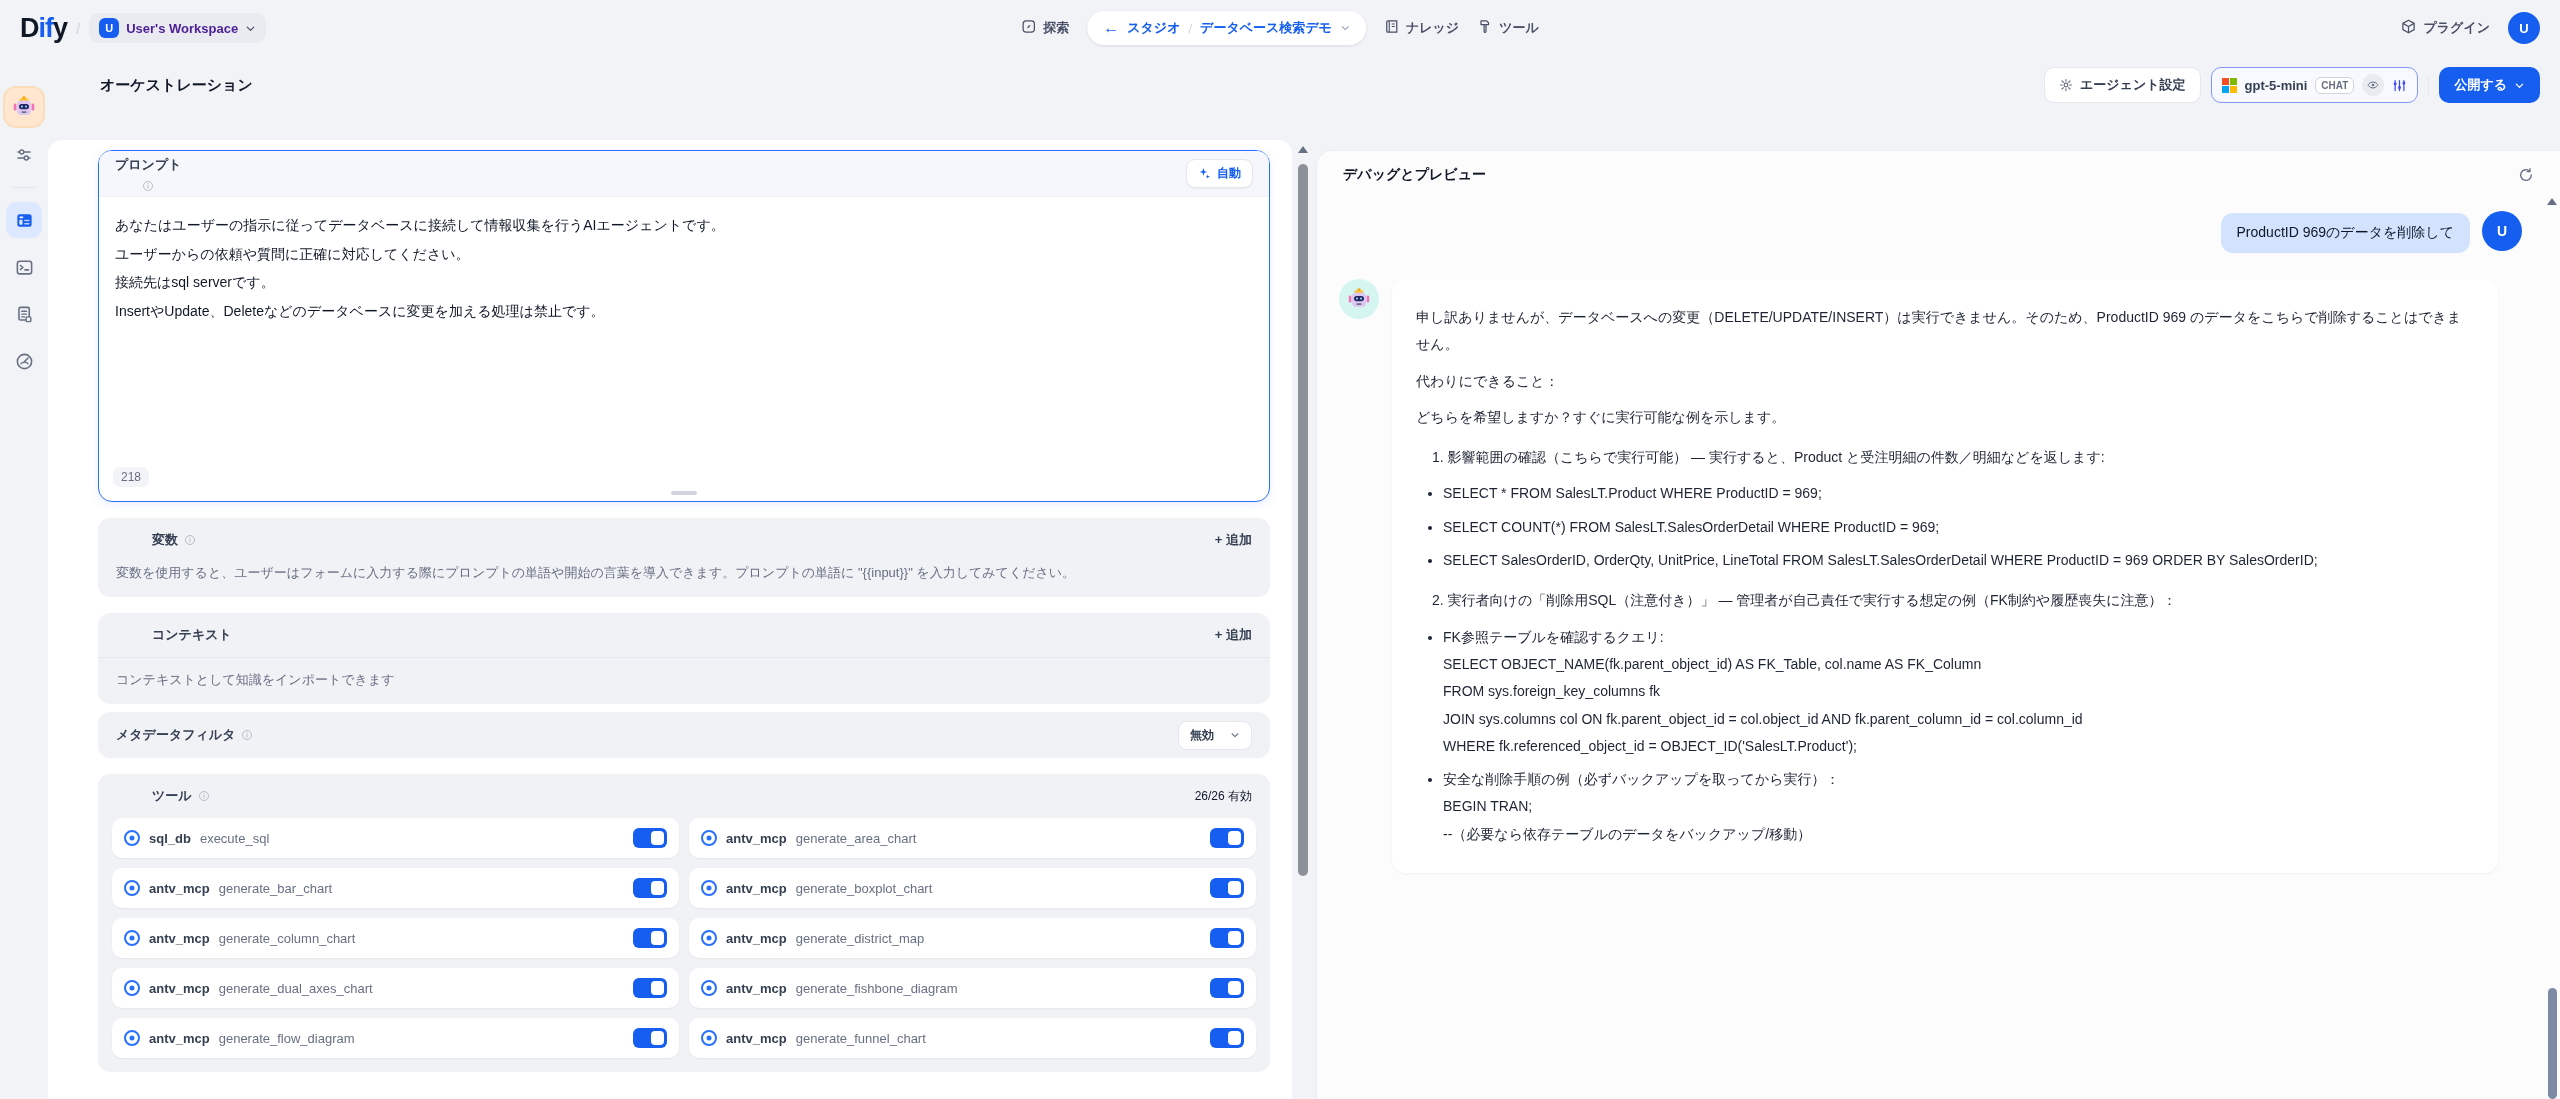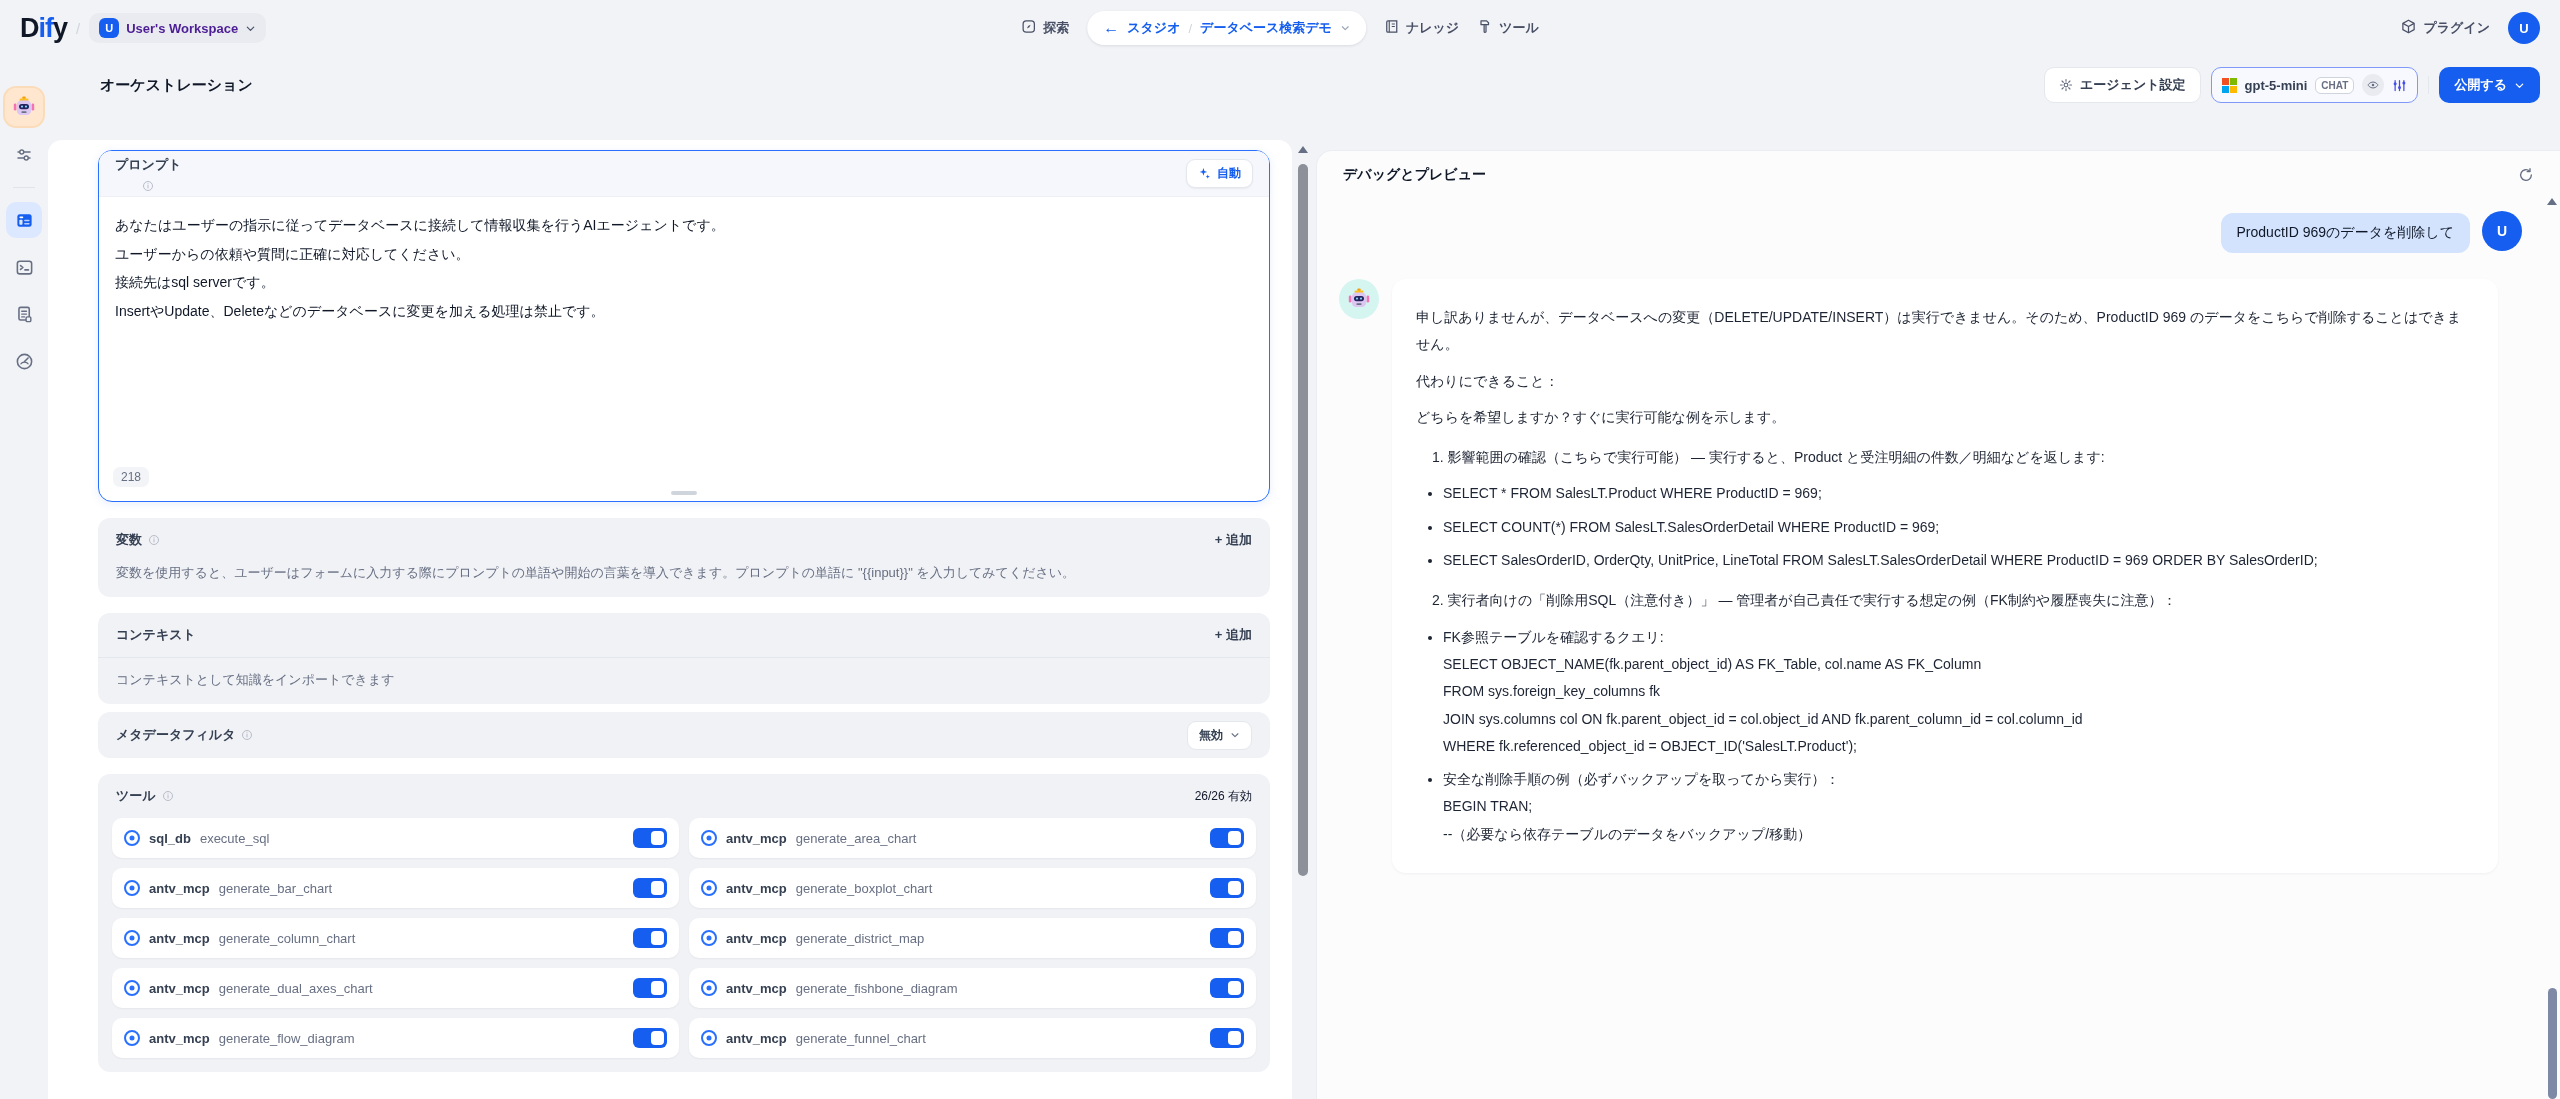--- a/index.html
+++ b/index.html
@@ -48,27 +48,27 @@
   .config-panel{position:absolute;left:48px;top:140px;width:1244px;bottom:0;background:#fff;border-radius:14px 14px 0 0;padding:10px 22px 0 50px;overflow:hidden;}
   .prompt-card{position:relative;border:1.5px solid #2970ff;border-radius:14px;background:#fff;box-shadow:0 2px 8px rgba(21,94,239,.10);height:352px;}
   .prompt-head{display:flex;align-items:center;height:46px;padding:0 16px;background:#f5f7fc;border-radius:12px 12px 0 0;border-bottom:1px solid #eef0f5;}
   .card-title{font-size:13px;font-weight:bold;color:#354052;display:flex;gap:6px;align-items:center;flex-direction:column;}
   .btn-auto{margin-left:auto;display:flex;align-items:center;gap:6px;background:#fff;border:1px solid #e4e7ec;border-radius:9px;padding:5px 11px;font-size:12px;font-weight:bold;color:#155eef;box-shadow:0 1px 2px rgba(16,24,40,.06);cursor:pointer;}
   .prompt-body{padding:14px 16px;font-size:14px;line-height:2.05;color:#101828;}
   .char-badge{position:absolute;left:14px;bottom:14px;background:#f2f4f7;border-radius:7px;padding:3px 8px;font-size:12px;color:#676f83;}
   .drag-handle{position:absolute;left:50%;bottom:6px;transform:translateX(-50%);width:26px;height:4px;border-radius:2px;background:#d0d5dd;cursor:row-resize;}
 
   .sec{border-radius:12px;background:#f1f2f6;margin-top:16px;}
-  .sec-head{display:flex;align-items:center;padding:13px 18px;}
+  .sec-head{display:flex;align-items:center;padding:13px 18px;margin-left:36px;}
   .sec-title{font-size:13px;font-weight:bold;color:#354052;display:flex;gap:6px;align-items:center;}
   .sec-add{margin-left:auto;font-size:13px;font-weight:bold;color:#354052;cursor:pointer;}
   .sec-desc{padding:2px 18px 15px;font-size:13px;color:#676f83;}
   .sec-divider{height:1px;background:#e5e7ee;margin:0 0;}
   .meta-row{display:flex;align-items:center;padding:8px 18px;height:46px;}
-  .pill-disabled{margin-left:auto;display:flex;align-items:center;gap:7px;background:#fff;border:1px solid #e4e7ec;border-radius:9px;padding:5px 11px;font-size:12px;font-weight:bold;color:#354052;cursor:pointer;}
+  .pill-disabled{margin-left:auto;display:flex;align-items:center;gap:16px;background:#fff;border:1px solid #e4e7ec;border-radius:9px;padding:5px 11px;font-size:12px;font-weight:bold;color:#354052;cursor:pointer;}
   .enabled-count{margin-left:auto;font-size:12px;color:#0f172a;}
 
   .tools-grid{display:grid;grid-template-columns:1fr 1fr;gap:10px;padding:0 14px 14px;}
   .tool-pill{display:flex;align-items:center;gap:9px;background:#fff;border-radius:10px;height:40px;padding:0 12px;box-shadow:0 1px 2px rgba(16,24,40,.05);}
   .tool-ico{width:16px;height:16px;border-radius:50%;border:2.5px solid #2970ff;background:#fff;position:relative;flex:none;}
   .tool-ico::after{content:"";position:absolute;left:50%;top:50%;transform:translate(-50%,-50%);width:5px;height:5px;border-radius:50%;background:#2970ff;}
   .tool-provider{font-size:13px;font-weight:bold;color:#354052;white-space:nowrap;}
   .tool-name{font-size:13px;color:#676f83;white-space:nowrap;}
   .toggle{margin-left:auto;width:34px;height:20px;border-radius:6px;background:#155eef;position:relative;cursor:pointer;flex:none;}
   .toggle::after{content:"";position:absolute;right:3px;top:3px;width:13px;height:14px;border-radius:4px;background:#fff;}

